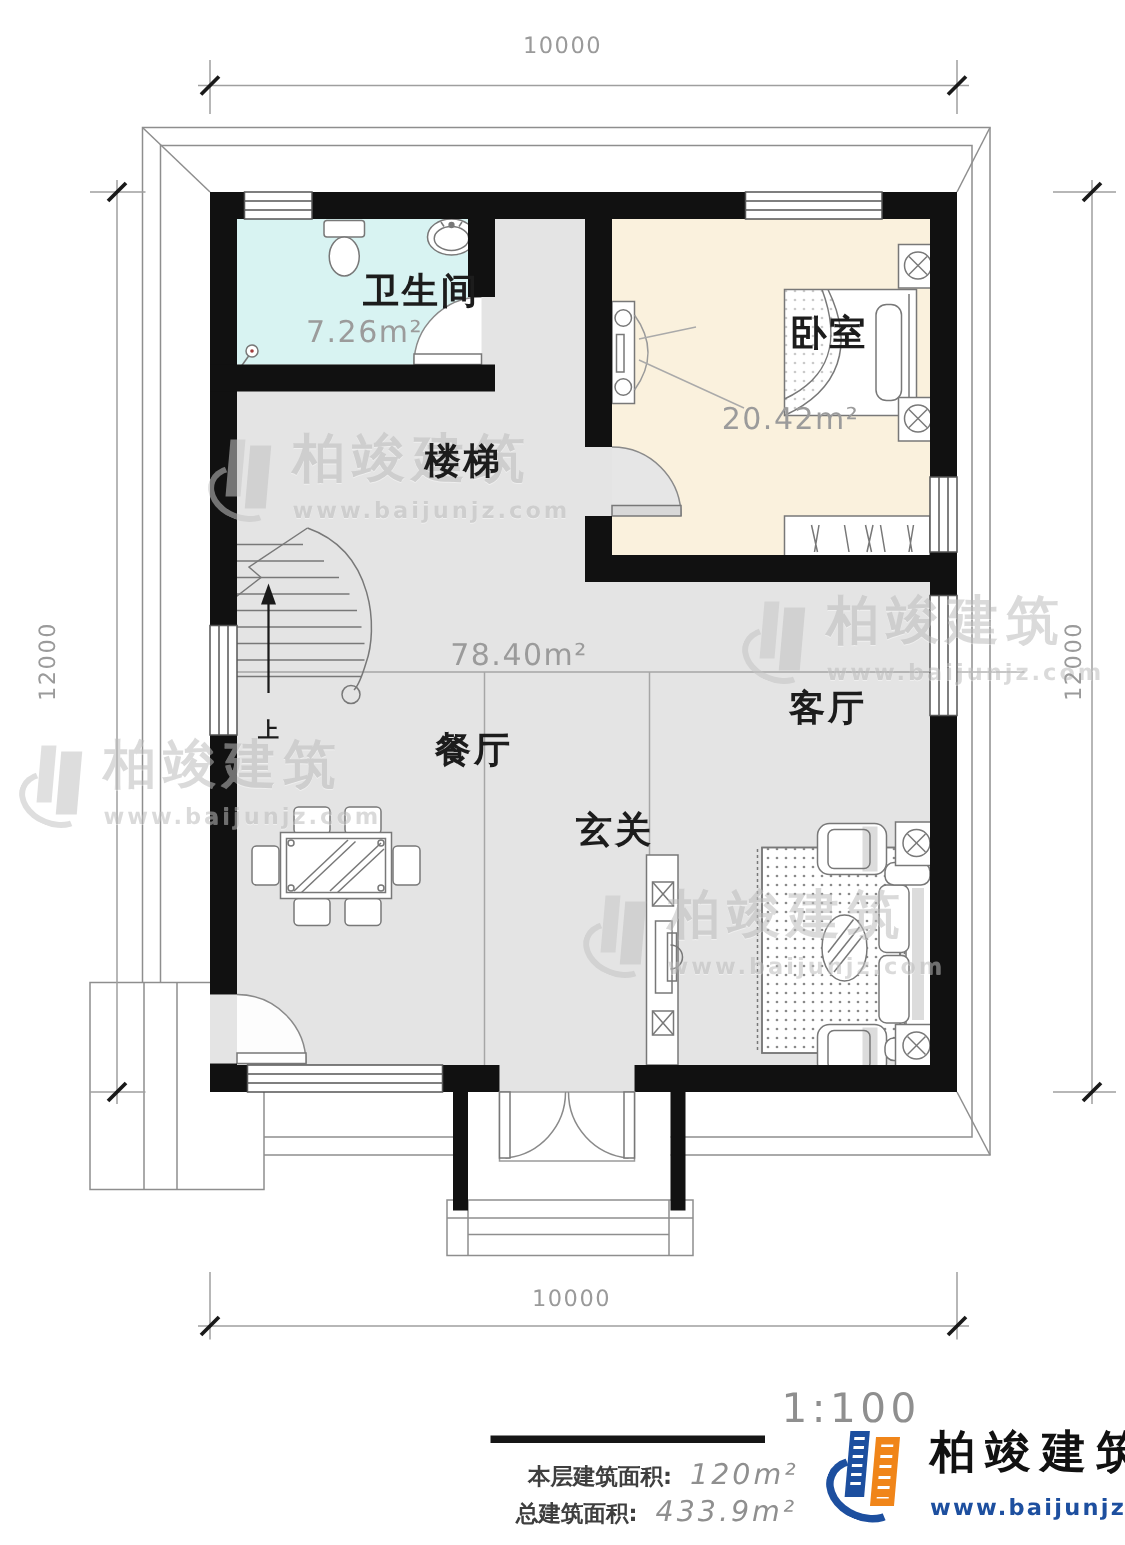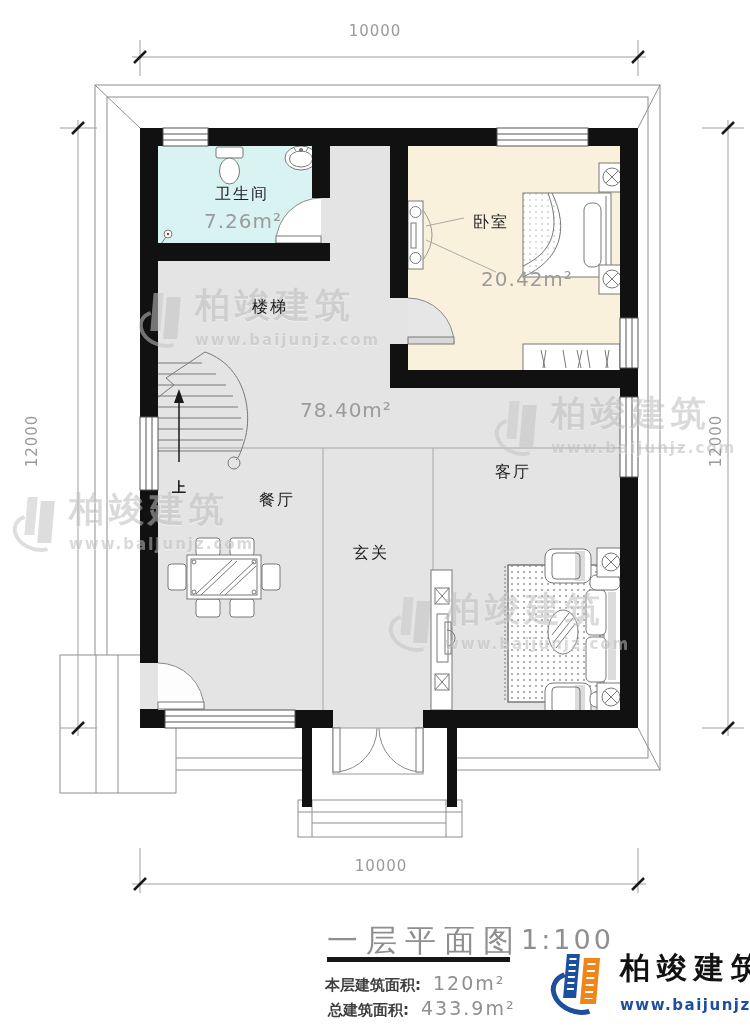--- a/index.html
+++ b/index.html
@@ -1,21 +1,21 @@
 <!DOCTYPE html>
 <html><head>
 <meta charset="utf-8">
 <style>
   html,body{margin:0;padding:0;background:#fff;}
   #stage{position:relative;width:750px;height:1030px;background:#ffffff;overflow:hidden;
          font-family:"DejaVu Sans","Liberation Sans",sans-serif;}
   #plan-svg{position:absolute;left:0;top:0;z-index:1;}
   .label{position:absolute;transform:translate(-50%,-50%);white-space:nowrap;z-index:5;
          color:#1c1c1c;line-height:1;}
-  .room-name{font-size:16px;font-weight:400;letter-spacing:2px;}
+  .room-name{font-size:24px;font-weight:700;letter-spacing:2px;margin-left:39px;}
   .room-area{font-size:20px;font-weight:500;color:#9b9b9b;letter-spacing:1px;}
   .up-label{font-size:14px;font-weight:600;}
   .dim{font-size:15px;color:#9a9a9a;letter-spacing:1px;}
   .dim.v{transform:translate(-50%,-50%) rotate(-90deg);}
   
   .wm{position:absolute;display:flex;align-items:center;gap:9px;z-index:3;opacity:.55;
       color:#bdbdbd;text-shadow:0 1px 0 rgba(255,255,255,.7);}
   .wm-glyph{position:relative;width:46px;height:54px;flex:0 0 auto;}
   .wm-arc{position:absolute;left:-2px;top:22px;width:40px;height:28px;border:4px solid #c4c4c4;
           border-top-color:transparent;border-right-color:transparent;border-radius:50%;
@@ -24,21 +24,21 @@
   .wm-t2{position:absolute;left:25px;top:8px;width:14px;height:42px;background:#c2c2c2;transform:skewX(-5deg);}
   .wm-big{font-size:35px;font-weight:700;letter-spacing:5px;}
   .wm-small{font-size:15px;font-weight:700;letter-spacing:2px;margin-top:2px;}
   
   .tb-title{position:absolute;left:327px;top:920px;font-size:31px;color:#8f8f8f;
             letter-spacing:8px;z-index:5;}
   .tb-underline{position:absolute;left:327px;top:957px;width:183px;height:5px;background:#161616;z-index:5;}
   .tb-scale{position:absolute;left:521px;top:924px;font-size:27px;color:#8f8f8f;letter-spacing:3px;z-index:5;}
   .tb-row{position:absolute;display:flex;align-items:baseline;gap:12px;z-index:5;}
   .tb-lab{font-size:15px;color:#3f3f3f;font-weight:600;}
-  .tb-val{font-size:19px;color:#8f8f8f;letter-spacing:2px;}
+  .tb-val{font-size:19px;color:#8f8f8f;letter-spacing:2px;font-style:italic;}
   
   .logo{position:absolute;left:552px;top:948px;display:flex;align-items:flex-start;z-index:5;}
   .lg-glyph{position:relative;width:60px;height:66px;}
   .lg-arc{position:absolute;left:-2px;top:24px;width:44px;height:32px;border:5px solid #1d4f9f;
           border-top-color:transparent;border-right-color:transparent;border-radius:50%;
           transform:rotate(22deg);}
   .lg-t1{position:absolute;left:13px;top:6px;width:13px;height:44px;background:#1d4f9f;transform:skewX(-5deg);}
   .lg-t1 i{position:absolute;left:3px;top:4px;width:7px;height:34px;display:block;
            background:repeating-linear-gradient(#fff 0 2px,transparent 2px 6px);}
   .lg-t2{position:absolute;left:30px;top:10px;width:16px;height:46px;background:#f08519;transform:skewX(-5deg);}
@@ -349,37 +349,36 @@
       </div>
   </div>
 
   <div class="label dim" style="left:375px;top:31px;">10000</div>
   <div class="label dim" style="left:381px;top:866px;">10000</div>
   <div class="label dim v" style="left:32px;top:441px;">12000</div>
   <div class="label dim v" style="left:716px;top:441px;">12000</div>
 
   <div class="label room-name" style="left:242px;top:194px;">卫生间</div>
   <div class="label room-area" style="left:243px;top:221px;">7.26m²</div>
-  <div class="label room-name" style="left:491px;top:222px;">卧室</div>
+  <div class="label room-name" style="left:514px;top:222px;">卧室</div>
   <div class="label room-area" style="left:527px;top:279px;">20.42m²</div>
   <div class="label room-name" style="left:270px;top:307px;">楼梯</div>
   <div class="label up-label" style="left:179px;top:487px;">上</div>
-  <div class="label room-area" style="left:346px;top:410px;">78.40m²</div>
+  <div class="label room-area" style="left:346px;top:436px;">78.40m²</div>
   <div class="label room-name" style="left:277px;top:500px;">餐厅</div>
   <div class="label room-name" style="left:371px;top:553px;">玄关</div>
   <div class="label room-name" style="left:513px;top:472px;">客厅</div>
 
-  <div class="tb-title">一层平面图</div>
   <div class="tb-underline"></div>
   <div class="tb-scale">1:100</div>
-  <div class="tb-row" style="left:325px;top:972px;">
+  <div class="tb-row" style="left:352px;top:972px;">
     <span class="tb-lab">本层建筑面积:</span>
     <span class="tb-val">120m²</span>
   </div>
-  <div class="tb-row" style="left:328px;top:997px;">
+  <div class="tb-row" style="left:344px;top:997px;">
     <span class="tb-lab">总建筑面积:</span>
     <span class="tb-val">433.9m²</span>
   </div>
 
   <div class="logo">
     <div class="lg-glyph">
       <div class="lg-arc"></div>
       <div class="lg-t1">
           <i></i>
         </div>

